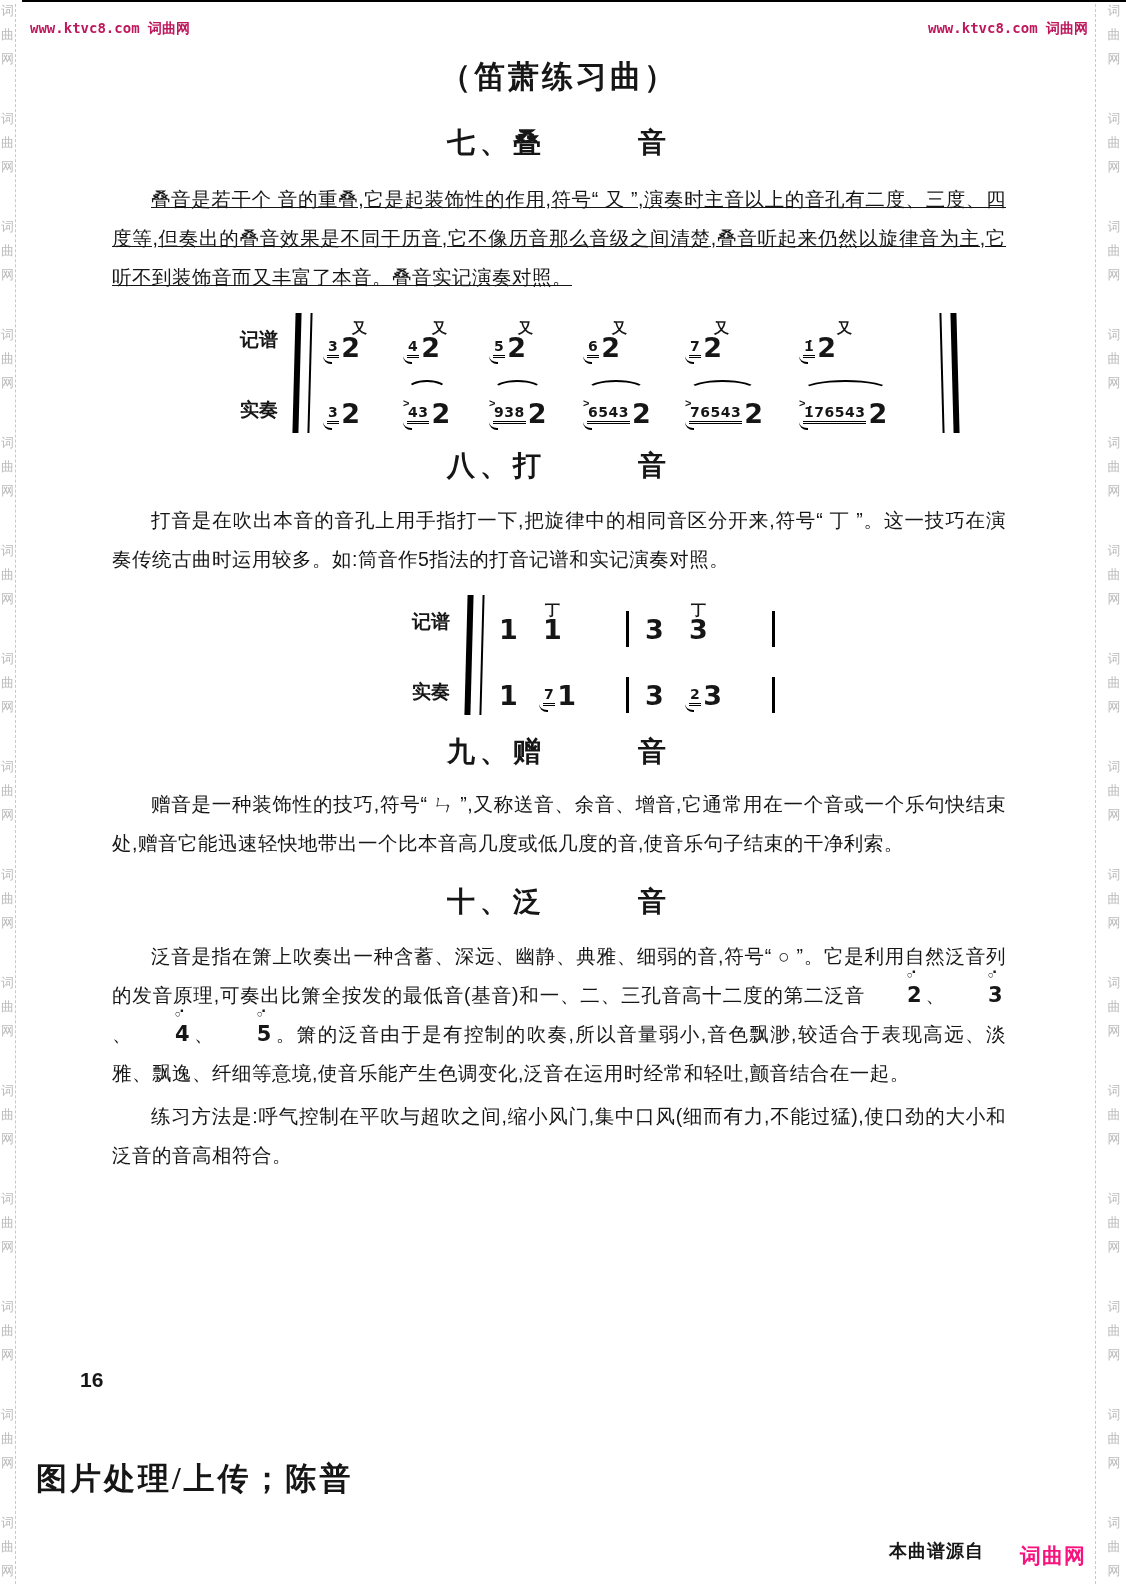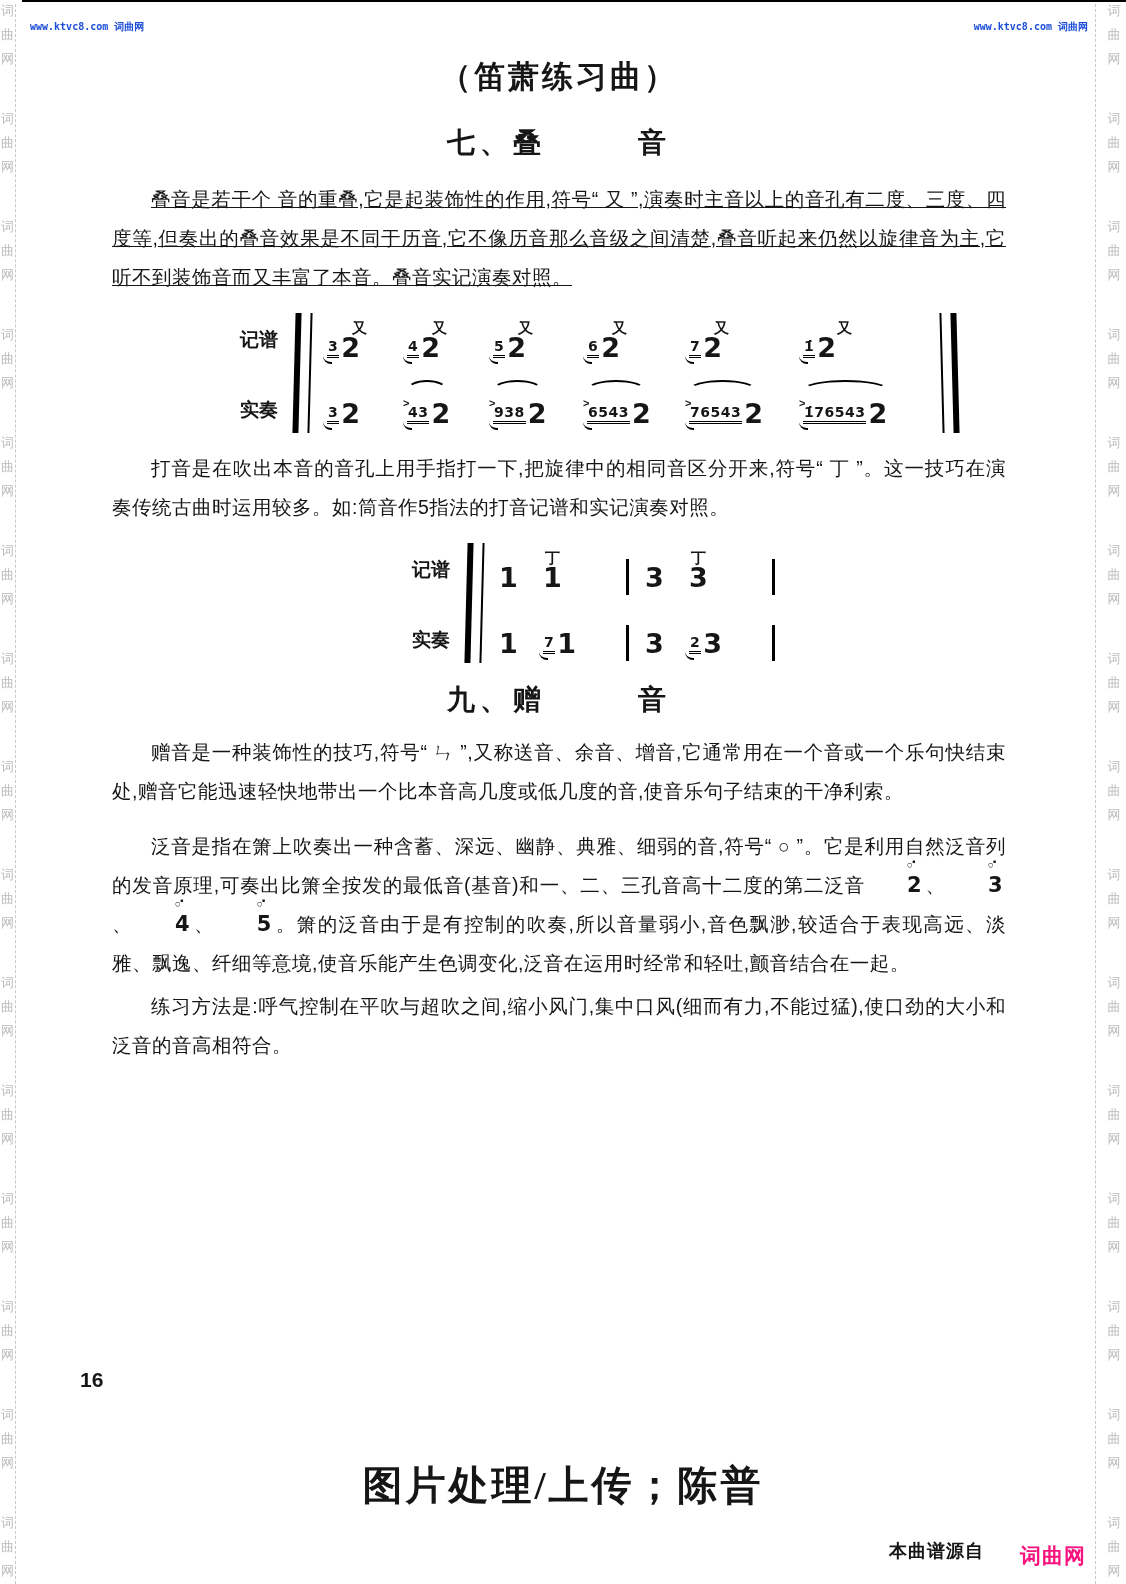--- a/index.html
+++ b/index.html
@@ -9,21 +9,21 @@
 
   
   .wm{position:absolute;top:4px;bottom:0;color:#bcbcbc;font-size:13px;text-align:center;
       line-height:14px;overflow:hidden;}
   .wm.left{left:0;width:15px;border-right:1px dashed #c8c8c8;}
   .wm.right{right:0;width:24px;border-left:1px dashed #c8c8c8;padding-left:6px;}
   .wm-ch{display:block;margin-bottom:10px;}
   .wm-gap{margin-bottom:46px;}
 
   .hdr{position:absolute;top:20px;left:30px;right:38px;display:flex;justify-content:space-between;
-       font-family:"DejaVu Sans Mono",monospace;font-size:10px;font-weight:bold;color:#1d4ed8;}
+       font-family:"DejaVu Sans Mono",monospace;font-size:14px;font-weight:bold;color:#be185d;}
 
   .content{position:relative;padding:0 120px 0 112px;margin-top:46px;}
   h1{text-align:center;font-size:31px;font-weight:700;margin:56px 0 0;letter-spacing:3px;}
   h2{text-align:center;font-size:28px;font-weight:700;letter-spacing:5px;margin:0;}
   .hsp{display:inline-block;width:92px;}
   p.body{font-size:19.5px;line-height:39px;margin:0;text-align:justify;letter-spacing:0.5px;}
   .indent{text-indent:2em;}
 
   
   .figure{display:flex;align-items:stretch;}
@@ -44,22 +44,22 @@
   .accent{position:absolute;top:9px;left:-4px;font-size:11px;font-weight:700;}
   .vbar{width:3px;background:#000;height:36px;align-self:end;justify-self:center;margin-bottom:2px;}
 
   
   .fy{position:relative;display:inline-block;margin:0 3px;}
   .fy-num{font-weight:700;font-size:21px;font-family:"DejaVu Sans",sans-serif;}
   .fy-ring{position:absolute;top:-21px;left:50%;transform:translateX(-50%) scale(.75);font-size:13px;}
   .fy-dot{position:absolute;top:-8px;left:50%;transform:translateX(-50%);font-size:17px;font-weight:900;line-height:8px;}
 
   .pageno{position:absolute;left:80px;top:1368px;font-size:21px;font-weight:700;}
-  .credit{position:absolute;left:0;right:0;top:1458px;text-align:center;
-          font-family:"Liberation Serif",serif;font-size:40px;font-weight:700;letter-spacing:3px;}
+  .credit{position:absolute;left:0;right:0;top:1458px;text-align:left;
+          font-family:"Liberation Serif",serif;font-size:31px;font-weight:700;letter-spacing:3px;padding-left:36px;}
   .footer{position:absolute;right:40px;top:1532px;display:flex;align-items:center;gap:36px;}
   .footer .src{font-size:18px;font-weight:800;letter-spacing:1px;}
   .footer .logo{font-size:21px;font-weight:800;letter-spacing:1px;margin-top:10px;}
 </style>
 </head>
 <body>
 
 <div class="page">
   <div class="topline"></div>
   <div class="wm left" id="wm-left">
@@ -188,20 +188,23 @@
           <div class="ncell"><span class="grace">3</span><span class="note">2</span></div>
           <div class="ncell"><span class="slur" style="width: 36px;"></span><span class="accent">&gt;</span><span class="grace">43</span><span class="note">2</span></div>
           <div class="ncell"><span class="slur" style="width: 45px;"></span><span class="accent">&gt;</span><span class="grace">938</span><span class="note">2</span></div>
           <div class="ncell"><span class="slur" style="width: 54px;"></span><span class="accent">&gt;</span><span class="grace">6543</span><span class="note">2</span></div>
           <div class="ncell"><span class="slur" style="width: 63px;"></span><span class="accent">&gt;</span><span class="grace">76543</span><span class="note">2</span></div>
           <div class="ncell"><span class="slur" style="width: 81px;"></span><span class="accent">&gt;</span><span class="grace">1̇76543</span><span class="note">2</span></div>
         </div>
         <div class="bracket-close"></div>
       </div>
 
+    <h2 style="margin-top:14px;">
+      <span>八、打</span><span class="hsp"></span><span>音</span>
+    </h2>
 
     <p class="body indent" style="margin-top:16px;">打音是在吹出本音的音孔上用手指打一下,把旋律中的相同音区分开来,符号“ 丁 ”。这一技巧在演奏传统古曲时运用较多。如:筒音作5指法的打音记谱和实记演奏对照。</p>
 
     <div class="figure" id="fig-dayin" style="margin:16px 0 8px 300px;">
         <div class="fig-labels">
           <span>记谱</span>
           <span>实奏</span>
         </div>
         <div class="bracket-open"></div>
         <div class="fig-grid" style="grid-template-columns: 44px 66px 36px 44px 66px 36px;">
@@ -219,20 +222,23 @@
           <div class="vbar"></div>
         </div>
       </div>
 
     <h2 style="margin-top:18px;">
       <span>九、赠</span><span class="hsp"></span><span>音</span>
     </h2>
 
     <p class="body indent" style="margin-top:14px;">赠音是一种装饰性的技巧,符号“ ㄣ ”,又称送音、余音、增音,它通常用在一个音或一个乐句快结束处,赠音它能迅速轻快地带出一个比本音高几度或低几度的音,使音乐句子结束的干净利索。</p>
 
+    <h2 style="margin-top:20px;">
+      <span>十、泛</span><span class="hsp"></span><span>音</span>
+    </h2>
 
     <p class="body indent" style="margin-top:16px;" id="p-fanyin"><span>泛音是指在箫上吹奏出一种含蓄、深远、幽静、典雅、细弱的音,符号“ ○ ”。它是利用自然泛音列的发音原理,可奏出比箫全按发的最低音(基音)和一、二、三孔音高十二度的第二泛音</span><span id="fy-notes"><span class="fy"><span class="fy-ring">○</span><span class="fy-dot">·</span><span class="fy-num">2</span></span><span>、</span><span class="fy"><span class="fy-ring">○</span><span class="fy-dot">·</span><span class="fy-num">3</span></span><span>、</span><span class="fy"><span class="fy-ring">○</span><span class="fy-dot">·</span><span class="fy-num">4</span></span><span>、</span><span class="fy"><span class="fy-ring">○</span><span class="fy-dot">·</span><span class="fy-num">5</span></span></span><span>。箫的泛音由于是有控制的吹奏,所以音量弱小,音色飘渺,较适合于表现高远、淡雅、飘逸、纤细等意境,使音乐能产生色调变化,泛音在运用时经常和轻吐,颤音结合在一起。</span></p>
 
     <p class="body indent" style="margin-top:4px;">练习方法是:呼气控制在平吹与超吹之间,缩小风门,集中口风(细而有力,不能过猛),使口劲的大小和泛音的音高相符合。</p>
   </div>
 
   <div class="pageno">16</div>
   <div class="credit">图片处理/上传；陈普</div>
 
   <div class="footer">

